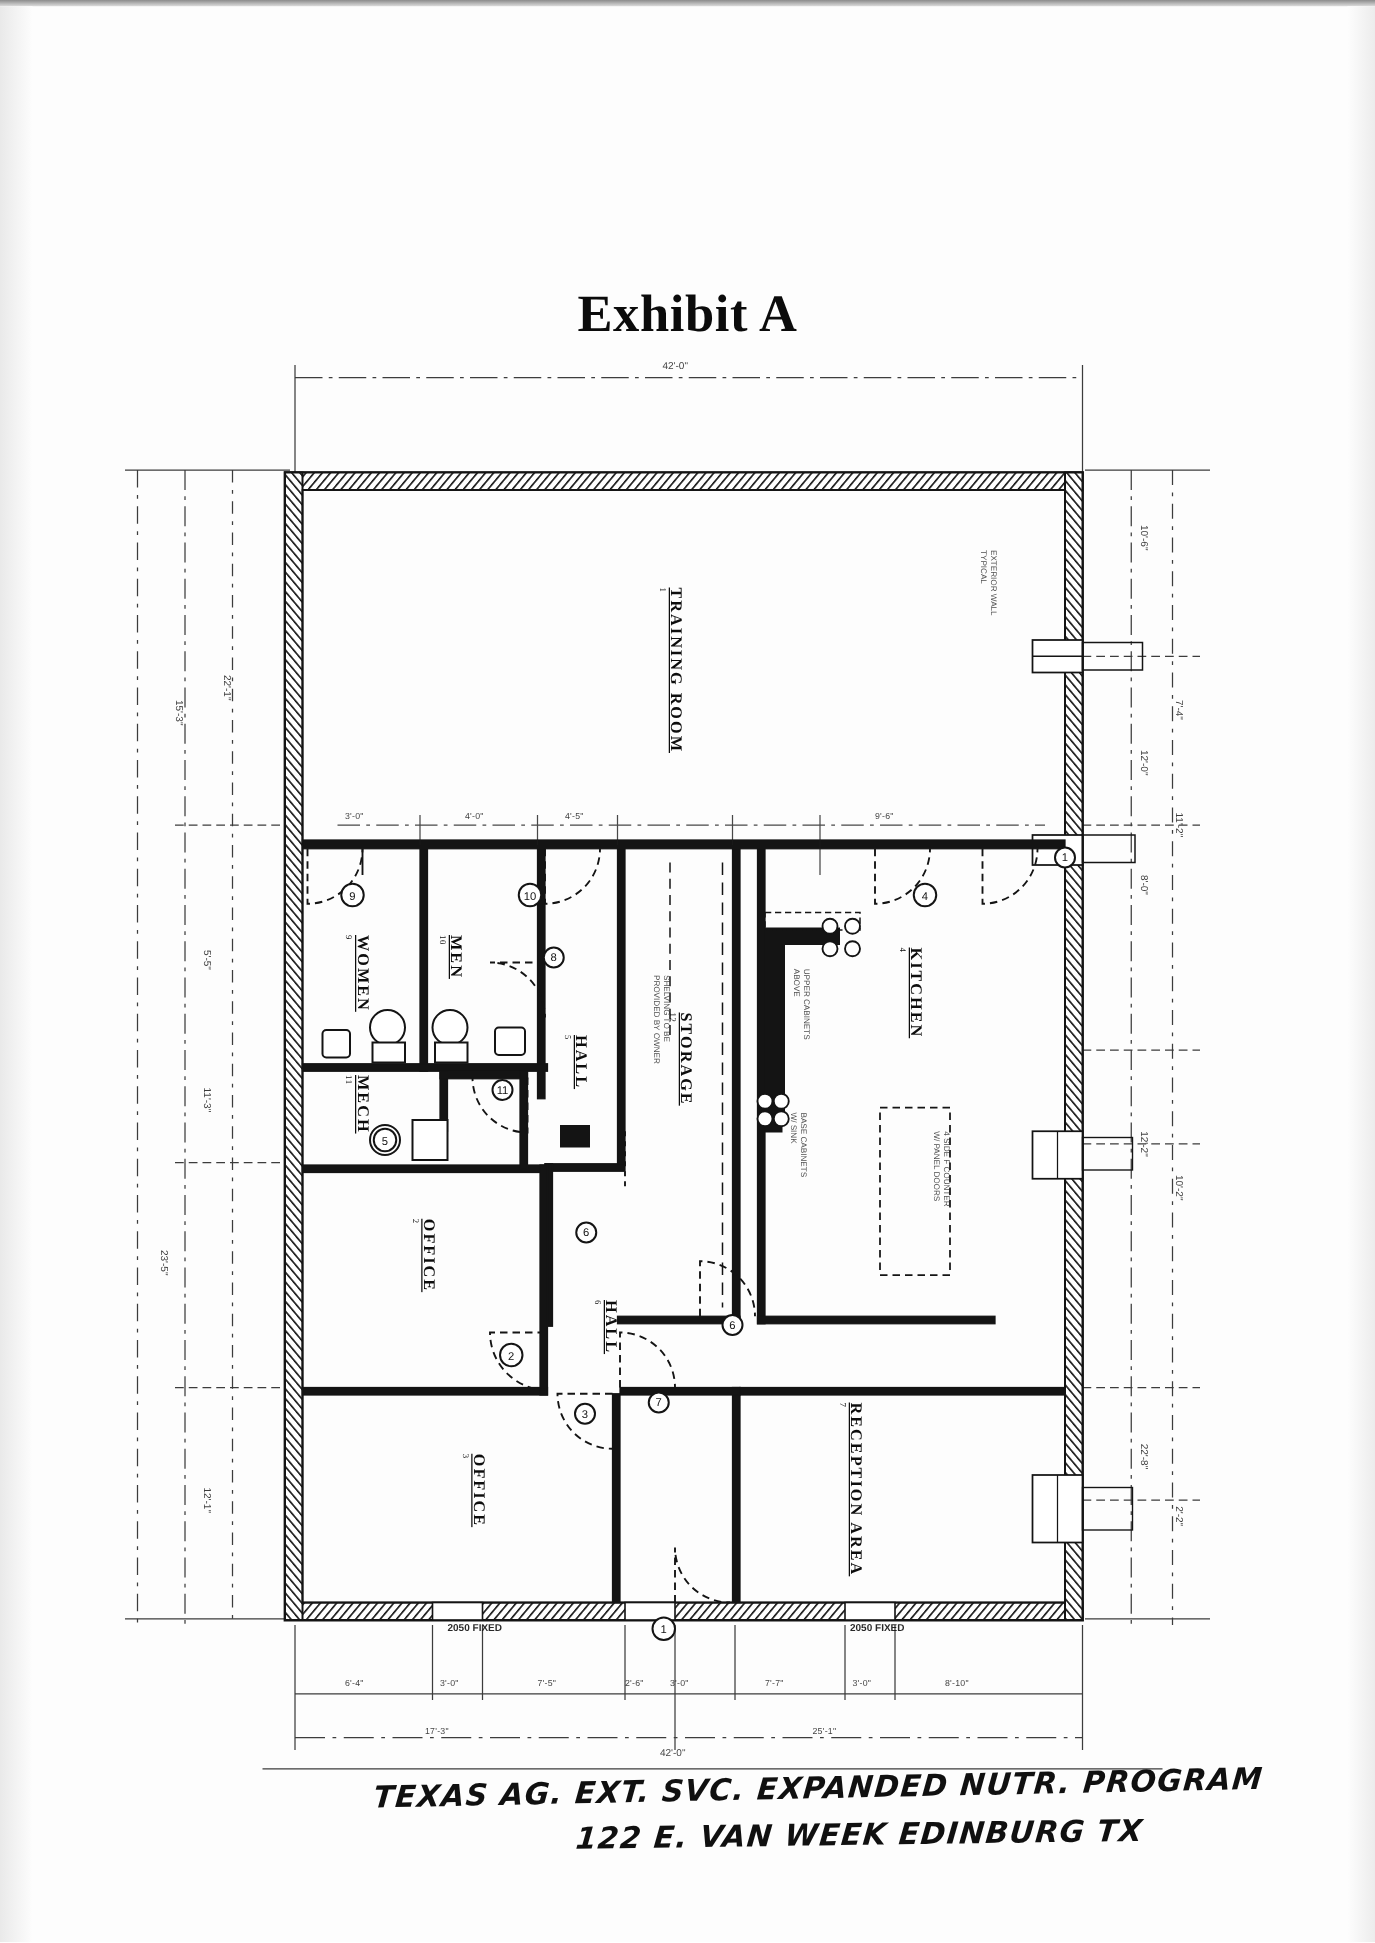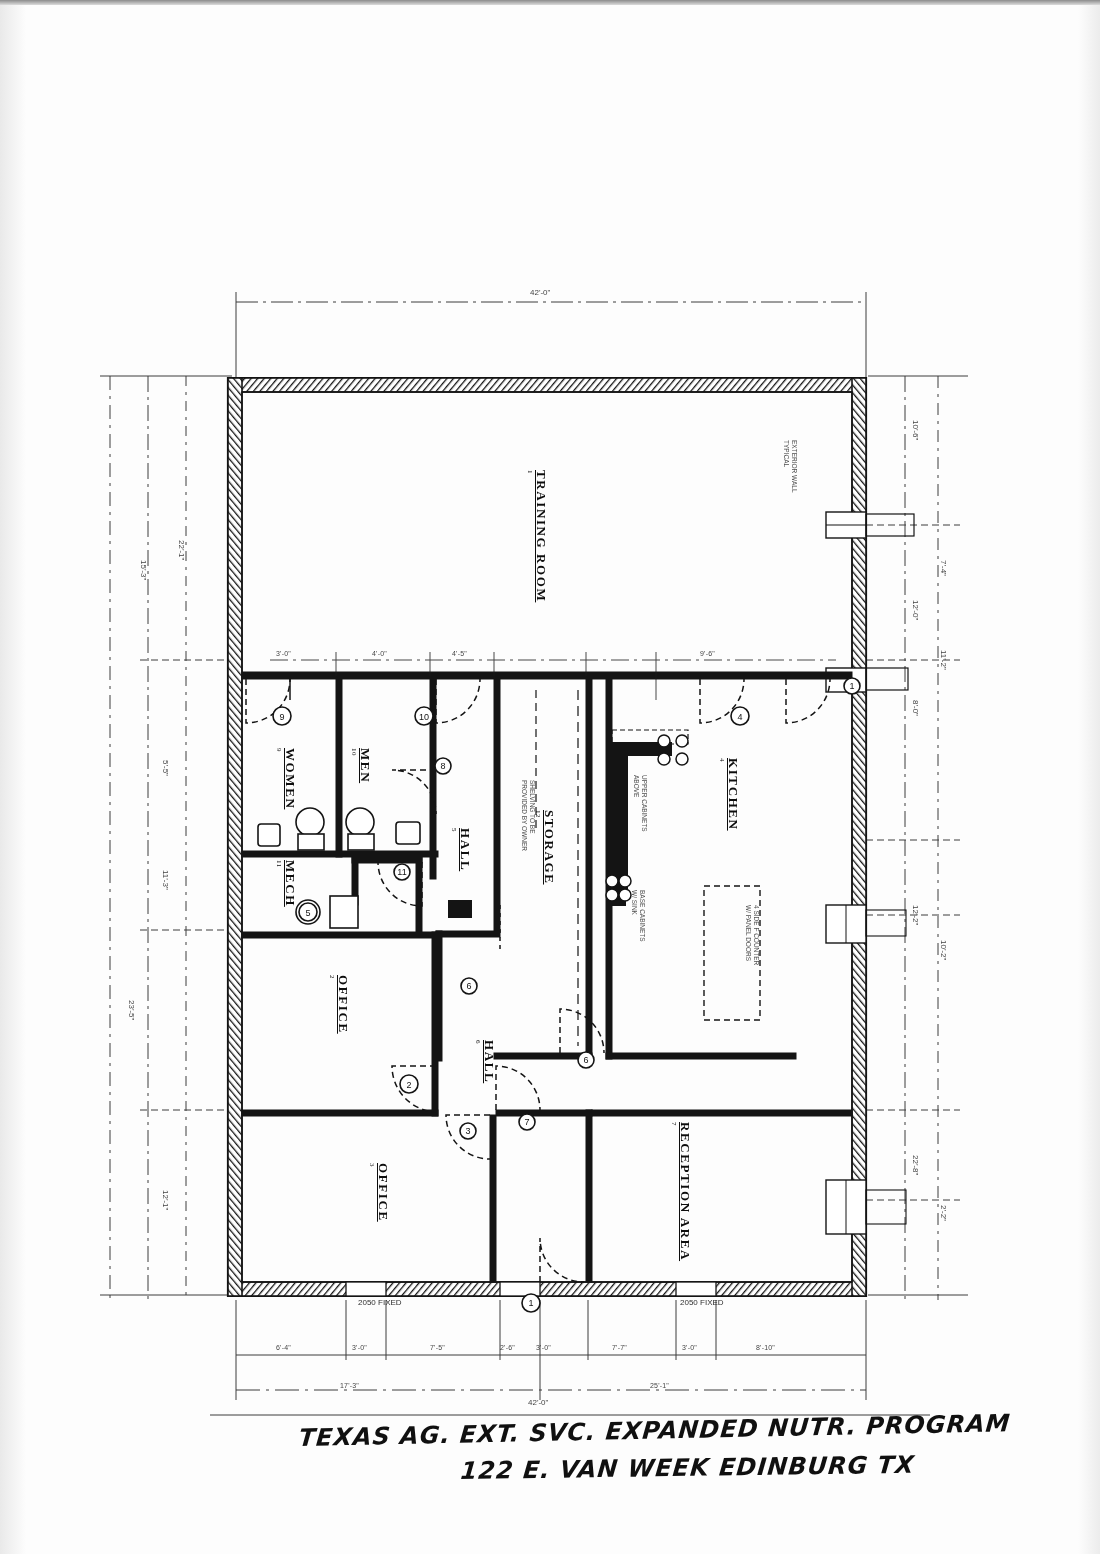--- a/index.html
+++ b/index.html
@@ -101,21 +101,21 @@
     color: #1d1d1d;
     white-space: pre;
     transform-origin: 0 0;
     opacity: 0.8;
   }
   .note.rot { transform: rotate(90deg); }
 
   .win-tag {
     position: absolute;
     font-family: "Liberation Sans", sans-serif;
-    font-weight: normal;
+    font-weight: bold;
     font-size: 8px;
     color: #121212;
     white-space: nowrap;
     opacity: 0.9;
   }
 
   
   .caption {
     position: absolute;
     font-family: "DejaVu Sans", sans-serif;
@@ -141,20 +141,21 @@
 </style>
 </head>
 <body>
 
 <div id="page">
 
   <div class="scan-edge-top"></div>
   <div class="scan-edge-left"></div>
   <div class="scan-edge-right"></div>
 
+  <div class="sheet-title">Exhibit A</div>
 
   <svg id="plan" width="1100" height="1554" viewBox="0 0 1100 1554">
     <defs>
 
       <pattern id="wallHatch" width="5" height="5" patternUnits="userSpaceOnUse" patternTransform="rotate(40)">
         <rect width="5" height="5" fill="#ffffff"></rect>
         <line x1="0" y1="0" x2="0" y2="5" stroke="#141414" stroke-width="2.6"></line>
       </pattern>
       <pattern id="wallHatch2" width="5" height="5" patternUnits="userSpaceOnUse" patternTransform="rotate(-40)">
         <rect width="5" height="5" fill="#ffffff"></rect>

